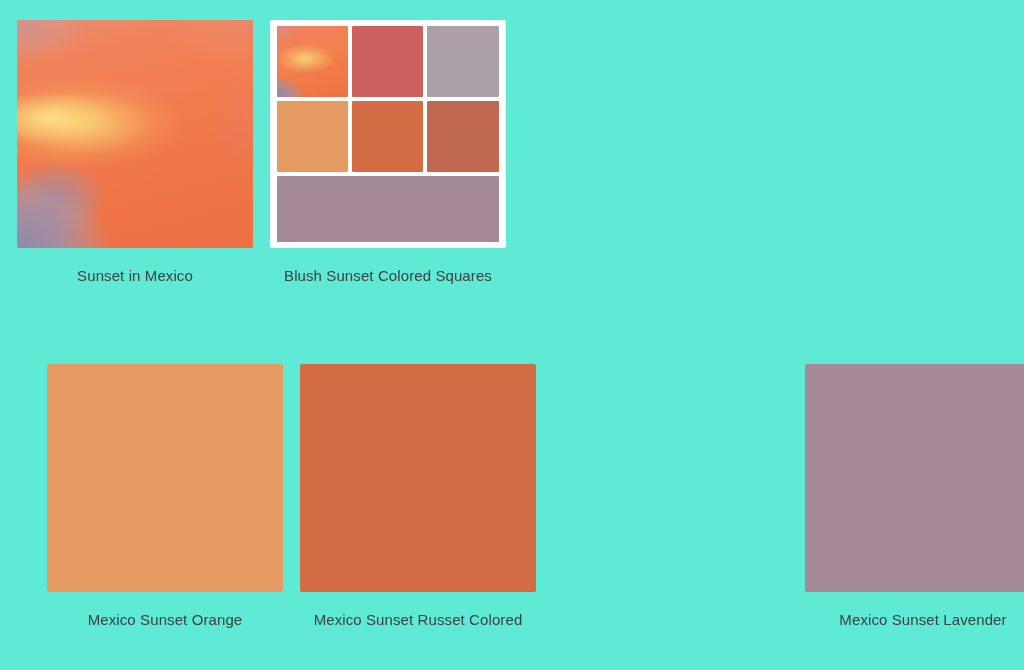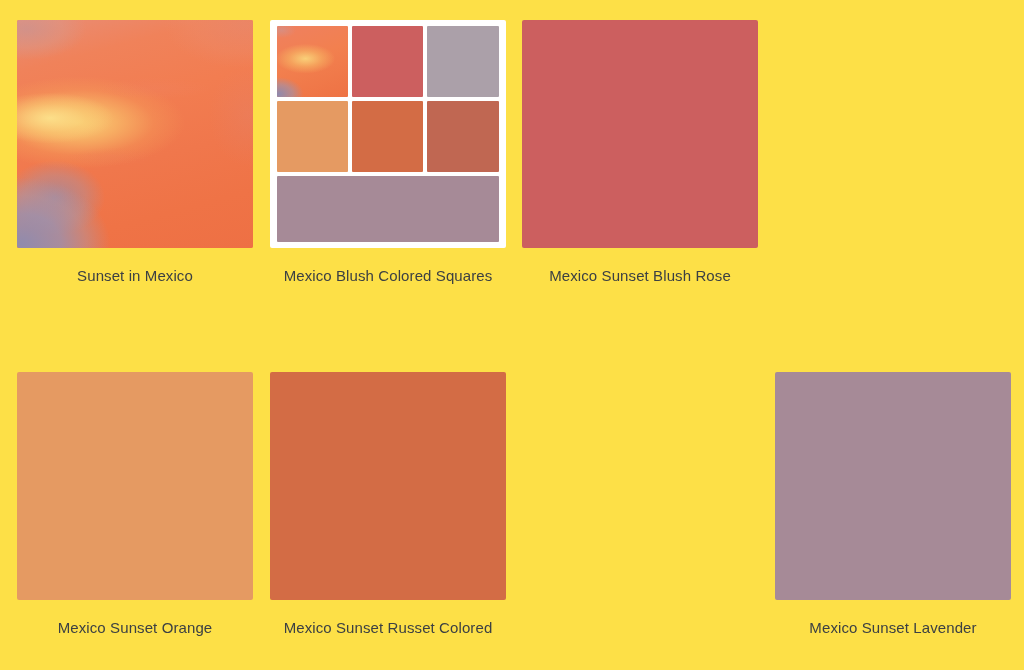--- a/index.html
+++ b/index.html
@@ -10,37 +10,37 @@
     width: 1024px;
     height: 670px;
     background: #ffffff;
     font-family: "Liberation Sans", "DejaVu Sans", sans-serif;
   }
 
   #gallery {
     position: relative;
     width: 1024px;
     height: 670px;
-    background: #fde047;
+    background: #5eead4;
     overflow: hidden;
   }
 
   .tile {
     position: absolute;
     width: 236px;
   }
 
   
   .col-0 { left: 17px; }
   .col-1 { left: 270px; }
   .col-2 { left: 522px; }
   .col-3 { left: 775px; }
 
   .row-0 { top: 20px; }
-  .row-1 { top: 372px; }
+  .row-1 { top: 364px; margin-left: 30px; }
 
   .swatch {
     position: relative;
     width: 236px;
     height: 228px;
     border-radius: 2px;
     overflow: hidden;
     display: block;
   }
 
@@ -203,27 +203,23 @@
         <div class="lyr mt-glow"></div>
         <div class="lyr mt-cloud"></div>
       </div>
       <div class="cell m-r0c1" style="background:#cc5f5f"></div>
       <div class="cell m-r0c2" style="background:#aba0a9"></div>
       <div class="cell m-r1c0" style="background:#e59a62"></div>
       <div class="cell m-r1c1" style="background:#d36c45"></div>
       <div class="cell m-r1c2" style="background:#c06752"></div>
       <div class="cell m-r2" style="background:#a68a97"></div>
     </div>
-    <div class="caption">Mexico Blush Colored Squares</div>
-  </div>
-
-  <div class="tile col-2 row-0">
-    <div class="swatch" style="background:#cc5f5f"></div>
-    <div class="caption">Mexico Sunset Blush Rose</div>
-  </div>
+    <div class="caption">Blush Sunset Colored Squares</div>
+  </div>
+
 
 
   <div class="tile col-0 row-1">
     <div class="swatch" style="background:#e59a62"></div>
     <div class="caption">Mexico Sunset Orange</div>
   </div>
 
   <div class="tile col-1 row-1">
     <div class="swatch" style="background:#d36c45"></div>
     <div class="caption">Mexico Sunset Russet Colored</div>

